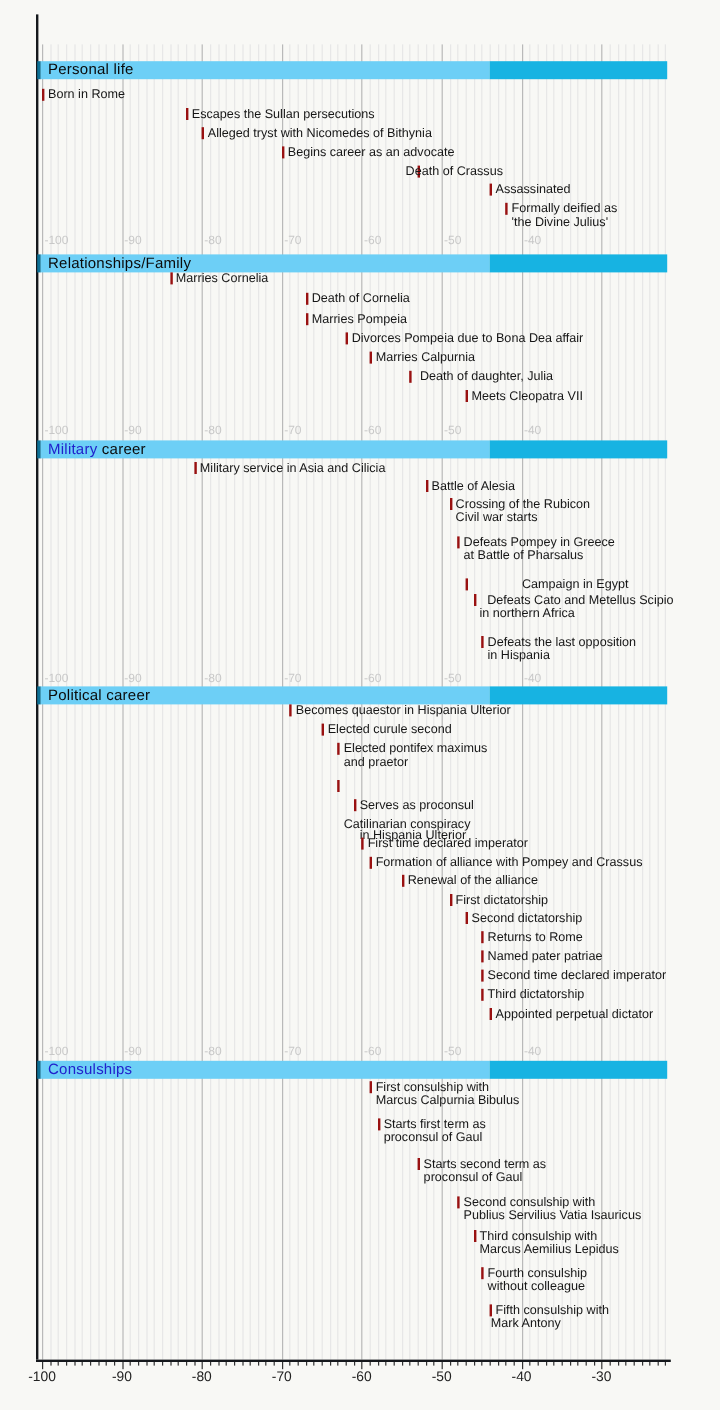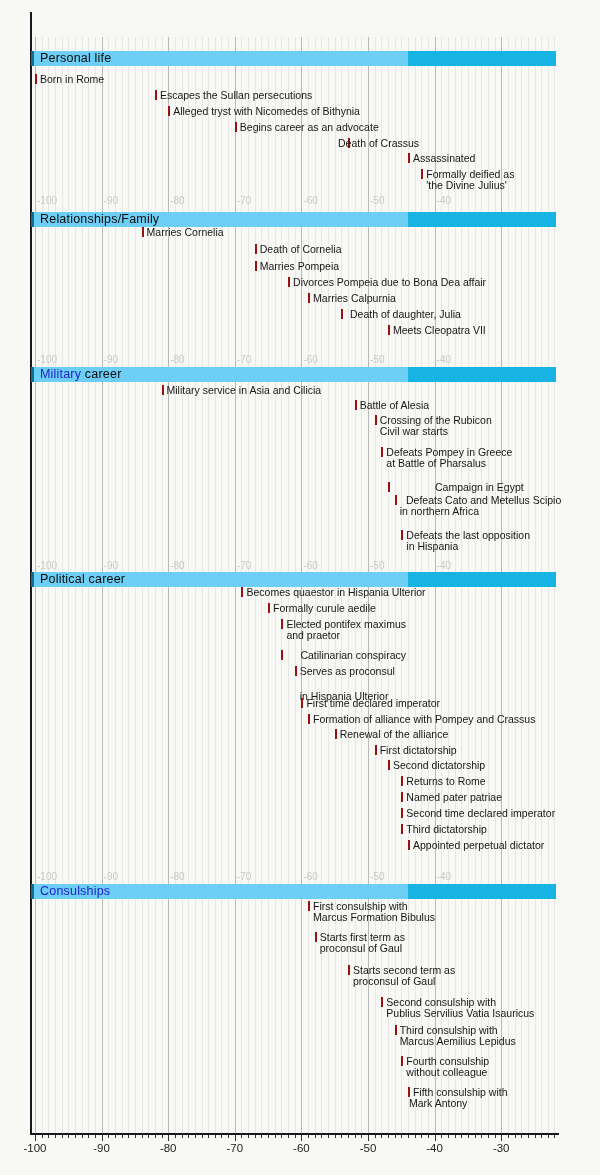--- a/index.html
+++ b/index.html
@@ -179,26 +179,26 @@
       <div class="sec-axis-lbl" style="left: 303.4px; top: 561px; z-index: 2;">-60</div>
       <div class="sec-axis-lbl" style="left: 370px; top: 561px; z-index: 2;">-50</div>
       <div class="sec-axis-lbl" style="left: 436.6px; top: 561px; z-index: 2;">-40</div>
       <div class="abs" style="left: 31px; top: 572px; width: 3px; height: 15px; background: rgb(13, 113, 150); z-index: 4;"></div>
       <div class="abs" style="left: 34px; top: 572px; width: 373.96px; height: 15px; background: rgb(109, 207, 246); z-index: 4;"></div>
       <div class="abs" style="left: 407.96px; top: 572px; width: 148.04px; height: 15px; background: rgb(23, 179, 226); z-index: 4;"></div>
       <div class="sec-title" style="left: 40px; top: 573px; z-index: 5;"><span style="color: rgb(10, 10, 10);">Political career</span></div>
       <div class="evt-tick" style="left: 241.46px; top: 587px; z-index: 5; background: rgb(153, 17, 17);"></div>
       <div class="evt-line" style="left: 246.46px; top: 587px; z-index: 5;">Becomes quaestor in Hispania Ulterior</div>
       <div class="evt-tick" style="left: 268.1px; top: 603px; z-index: 5; background: rgb(153, 17, 17);"></div>
-      <div class="evt-line" style="left: 273.1px; top: 603px; z-index: 5;">Formally curule aedile</div>
+      <div class="evt-line" style="left: 273.1px; top: 603px; z-index: 5;">Elected curule second</div>
       <div class="evt-tick" style="left: 281.42px; top: 619px; z-index: 5; background: rgb(153, 17, 17);"></div>
       <div class="evt-line" style="left: 286.42px; top: 619px; z-index: 5;">Elected pontifex maximus</div>
       <div class="evt-line" style="left: 286.42px; top: 629.5px; z-index: 5;">and praetor</div>
       <div class="evt-tick" style="left: 281.42px; top: 650px; z-index: 5; background: rgb(153, 17, 17);"></div>
-      <div class="evt-line" style="left: 286.42px; top: 650px; z-index: 5; margin-left: 14px;">Catilinarian conspiracy</div>
+      <div class="evt-line" style="left: 286.42px; top: 682px; z-index: 5;">Catilinarian conspiracy</div>
       <div class="evt-tick" style="left: 294.74px; top: 666px; z-index: 5; background: rgb(153, 17, 17);"></div>
       <div class="evt-line" style="left: 299.74px; top: 666px; z-index: 5;">Serves as proconsul</div>
       <div class="evt-line" style="left: 299.74px; top: 691px; z-index: 5;">in Hispania Ulterior</div>
       <div class="evt-tick" style="left: 301.4px; top: 698px; z-index: 5; background: rgb(153, 17, 17);"></div>
       <div class="evt-line" style="left: 306.4px; top: 698px; z-index: 5;">First time declared imperator</div>
       <div class="evt-tick" style="left: 308.06px; top: 714px; z-index: 5; background: rgb(153, 17, 17);"></div>
       <div class="evt-line" style="left: 313.06px; top: 714px; z-index: 5;">Formation of alliance with Pompey and Crassus</div>
       <div class="evt-tick" style="left: 334.7px; top: 729px; z-index: 5; background: rgb(153, 17, 17);"></div>
       <div class="evt-line" style="left: 339.7px; top: 729px; z-index: 5;">Renewal of the alliance</div>
       <div class="evt-tick" style="left: 374.66px; top: 745px; z-index: 5; background: rgb(153, 17, 17);"></div>
@@ -221,21 +221,21 @@
       <div class="sec-axis-lbl" style="left: 236.8px; top: 872px; z-index: 2;">-70</div>
       <div class="sec-axis-lbl" style="left: 303.4px; top: 872px; z-index: 2;">-60</div>
       <div class="sec-axis-lbl" style="left: 370px; top: 872px; z-index: 2;">-50</div>
       <div class="sec-axis-lbl" style="left: 436.6px; top: 872px; z-index: 2;">-40</div>
       <div class="abs" style="left: 31px; top: 884px; width: 3px; height: 15px; background: rgb(13, 113, 150); z-index: 4;"></div>
       <div class="abs" style="left: 34px; top: 884px; width: 373.96px; height: 15px; background: rgb(109, 207, 246); z-index: 4;"></div>
       <div class="abs" style="left: 407.96px; top: 884px; width: 148.04px; height: 15px; background: rgb(23, 179, 226); z-index: 4;"></div>
       <div class="sec-title" style="left: 40px; top: 885px; z-index: 5;"><span style="color: rgb(33, 33, 204); margin-top: 34px;">Consulships</span></div>
       <div class="evt-tick" style="left: 308.06px; top: 901px; z-index: 5; background: rgb(153, 17, 17);"></div>
       <div class="evt-line" style="left: 313.06px; top: 901px; z-index: 5;">First consulship with</div>
-      <div class="evt-line" style="left: 313.06px; top: 911.5px; z-index: 5;">Marcus Formation Bibulus</div>
+      <div class="evt-line" style="left: 313.06px; top: 911.5px; z-index: 5;">Marcus Calpurnia Bibulus</div>
       <div class="evt-tick" style="left: 314.72px; top: 932px; z-index: 5; background: rgb(153, 17, 17);"></div>
       <div class="evt-line" style="left: 319.72px; top: 932px; z-index: 5;">Starts first term as</div>
       <div class="evt-line" style="left: 319.72px; top: 942.5px; z-index: 5;">proconsul of Gaul</div>
       <div class="evt-tick" style="left: 348.02px; top: 965px; z-index: 5; background: rgb(153, 17, 17);"></div>
       <div class="evt-line" style="left: 353.02px; top: 965px; z-index: 5;">Starts second term as</div>
       <div class="evt-line" style="left: 353.02px; top: 975.5px; z-index: 5;">proconsul of Gaul</div>
       <div class="evt-tick" style="left: 381.32px; top: 997px; z-index: 5; background: rgb(153, 17, 17);"></div>
       <div class="evt-line" style="left: 386.32px; top: 997px; z-index: 5;">Second consulship with</div>
       <div class="evt-line" style="left: 386.32px; top: 1007.5px; z-index: 5;">Publius Servilius Vatia Isauricus</div>
       <div class="evt-tick" style="left: 394.64px; top: 1025px; z-index: 5; background: rgb(153, 17, 17);"></div>

